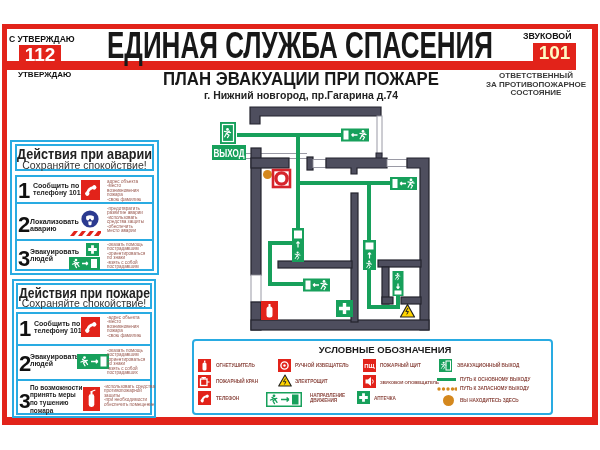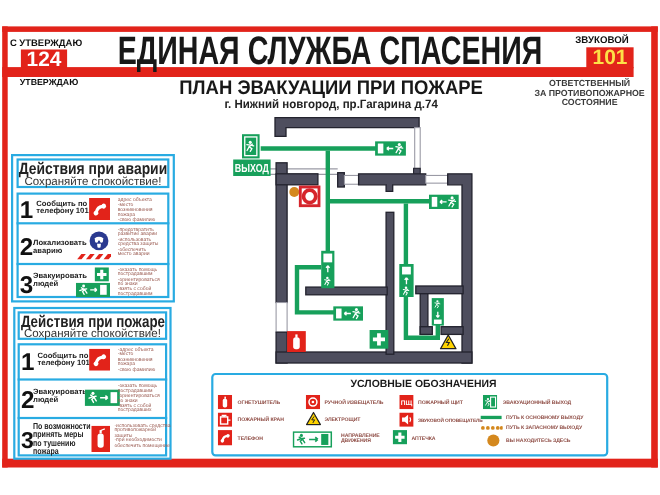--- a/index.html
+++ b/index.html
@@ -14,31 +14,31 @@
 <div class="abs" style="left:2px;top:24px;width:5px;height:401px;background:#e2231a;"></div>
 
 <div class="abs" style="left:2px;top:24px;width:596px;height:5px;background:#e2231a;"></div>
 
 <div class="abs" style="left:592px;top:24px;width:6px;height:401px;background:#e2231a;"></div>
 
 <div class="abs" style="left:2px;top:417px;width:596px;height:8px;background:#e2231a;"></div>
 
 <div class="abs b" style="left:9px;top:34px;font-size:8.6px;color:#111;">С УТВЕРЖДАЮ</div>
 
-<div class="abs" style="left:19px;top:45px;width:42px;height:19px;background:#e2231a;color:#fff;font-weight:bold;font-size:19px;text-align:center;line-height:19px;">124</div>
+<div class="abs" style="left:19px;top:45px;width:42px;height:19px;background:#e2231a;color:#fff;font-weight:bold;font-size:19px;text-align:center;line-height:19px;">112</div>
 
 <div class="abs b" style="left:18px;top:70px;font-size:8px;color:#111;">УТВЕРЖДАЮ</div>
 
 <div class="abs" style="left:2px;top:61px;width:574px;height:9px;background:#e2231a;"></div>
 
 <div class="abs b" id="title1" style="left: 107px; top: 25px; font-size: 36px; color: rgb(24, 24, 24); white-space: nowrap; transform-origin: 0px 0px; transform: scaleX(0.722931);">ЕДИНАЯ СЛУЖБА СПАСЕНИЯ</div>
 
 <div class="abs b" style="left:523px;top:31px;font-size:8.8px;color:#111;">ЗВУКОВОЙ</div>
 
-<div class="abs" style="left:533px;top:43px;width:43px;height:19px;background:#e2231a;color:#fde047;font-weight:bold;font-size:19px;text-align:center;line-height:19px;">101</div>
+<div class="abs" style="left:533px;top:43px;width:43px;height:19px;background:#e2231a;color:#fef9c3;font-weight:bold;font-size:19px;text-align:center;line-height:19px;">101</div>
 
 <div class="abs b" style="left:476px;top:72px;width:120px;font-size:8px;line-height:8.7px;color:#3a3a3a;text-align:center;">ОТВЕТСТВЕННЫЙ<br>ЗА ПРОТИВОПОЖАРНОЕ<br>СОСТОЯНИЕ</div>
 
 <div class="abs b" id="title2" style="left: 163px; top: 69px; font-size: 18px; color: rgb(24, 24, 24); white-space: nowrap; transform-origin: 0px 0px; transform: scaleX(0.933566);">ПЛАН ЭВАКУАЦИИ ПРИ ПОЖАРЕ</div>
 
 <div class="abs b" id="title3" style="left: 204px; top: 89px; font-size: 11px; color: rgb(34, 34, 34); white-space: nowrap; transform-origin: 0px 0px; transform: scaleX(0.951418);">г. Нижний новгород, пр.Гагарина д.74</div>
 
 <div class="abs" id="panel1" style="left:10px;top:140px;width:149px;height:135px;border:2px solid #29abe2;box-sizing:border-box;"></div>
 
 <div class="abs" style="left:15px;top:144px;width:139px;height:27px;border:2px solid #29abe2;box-sizing:border-box;"></div>

